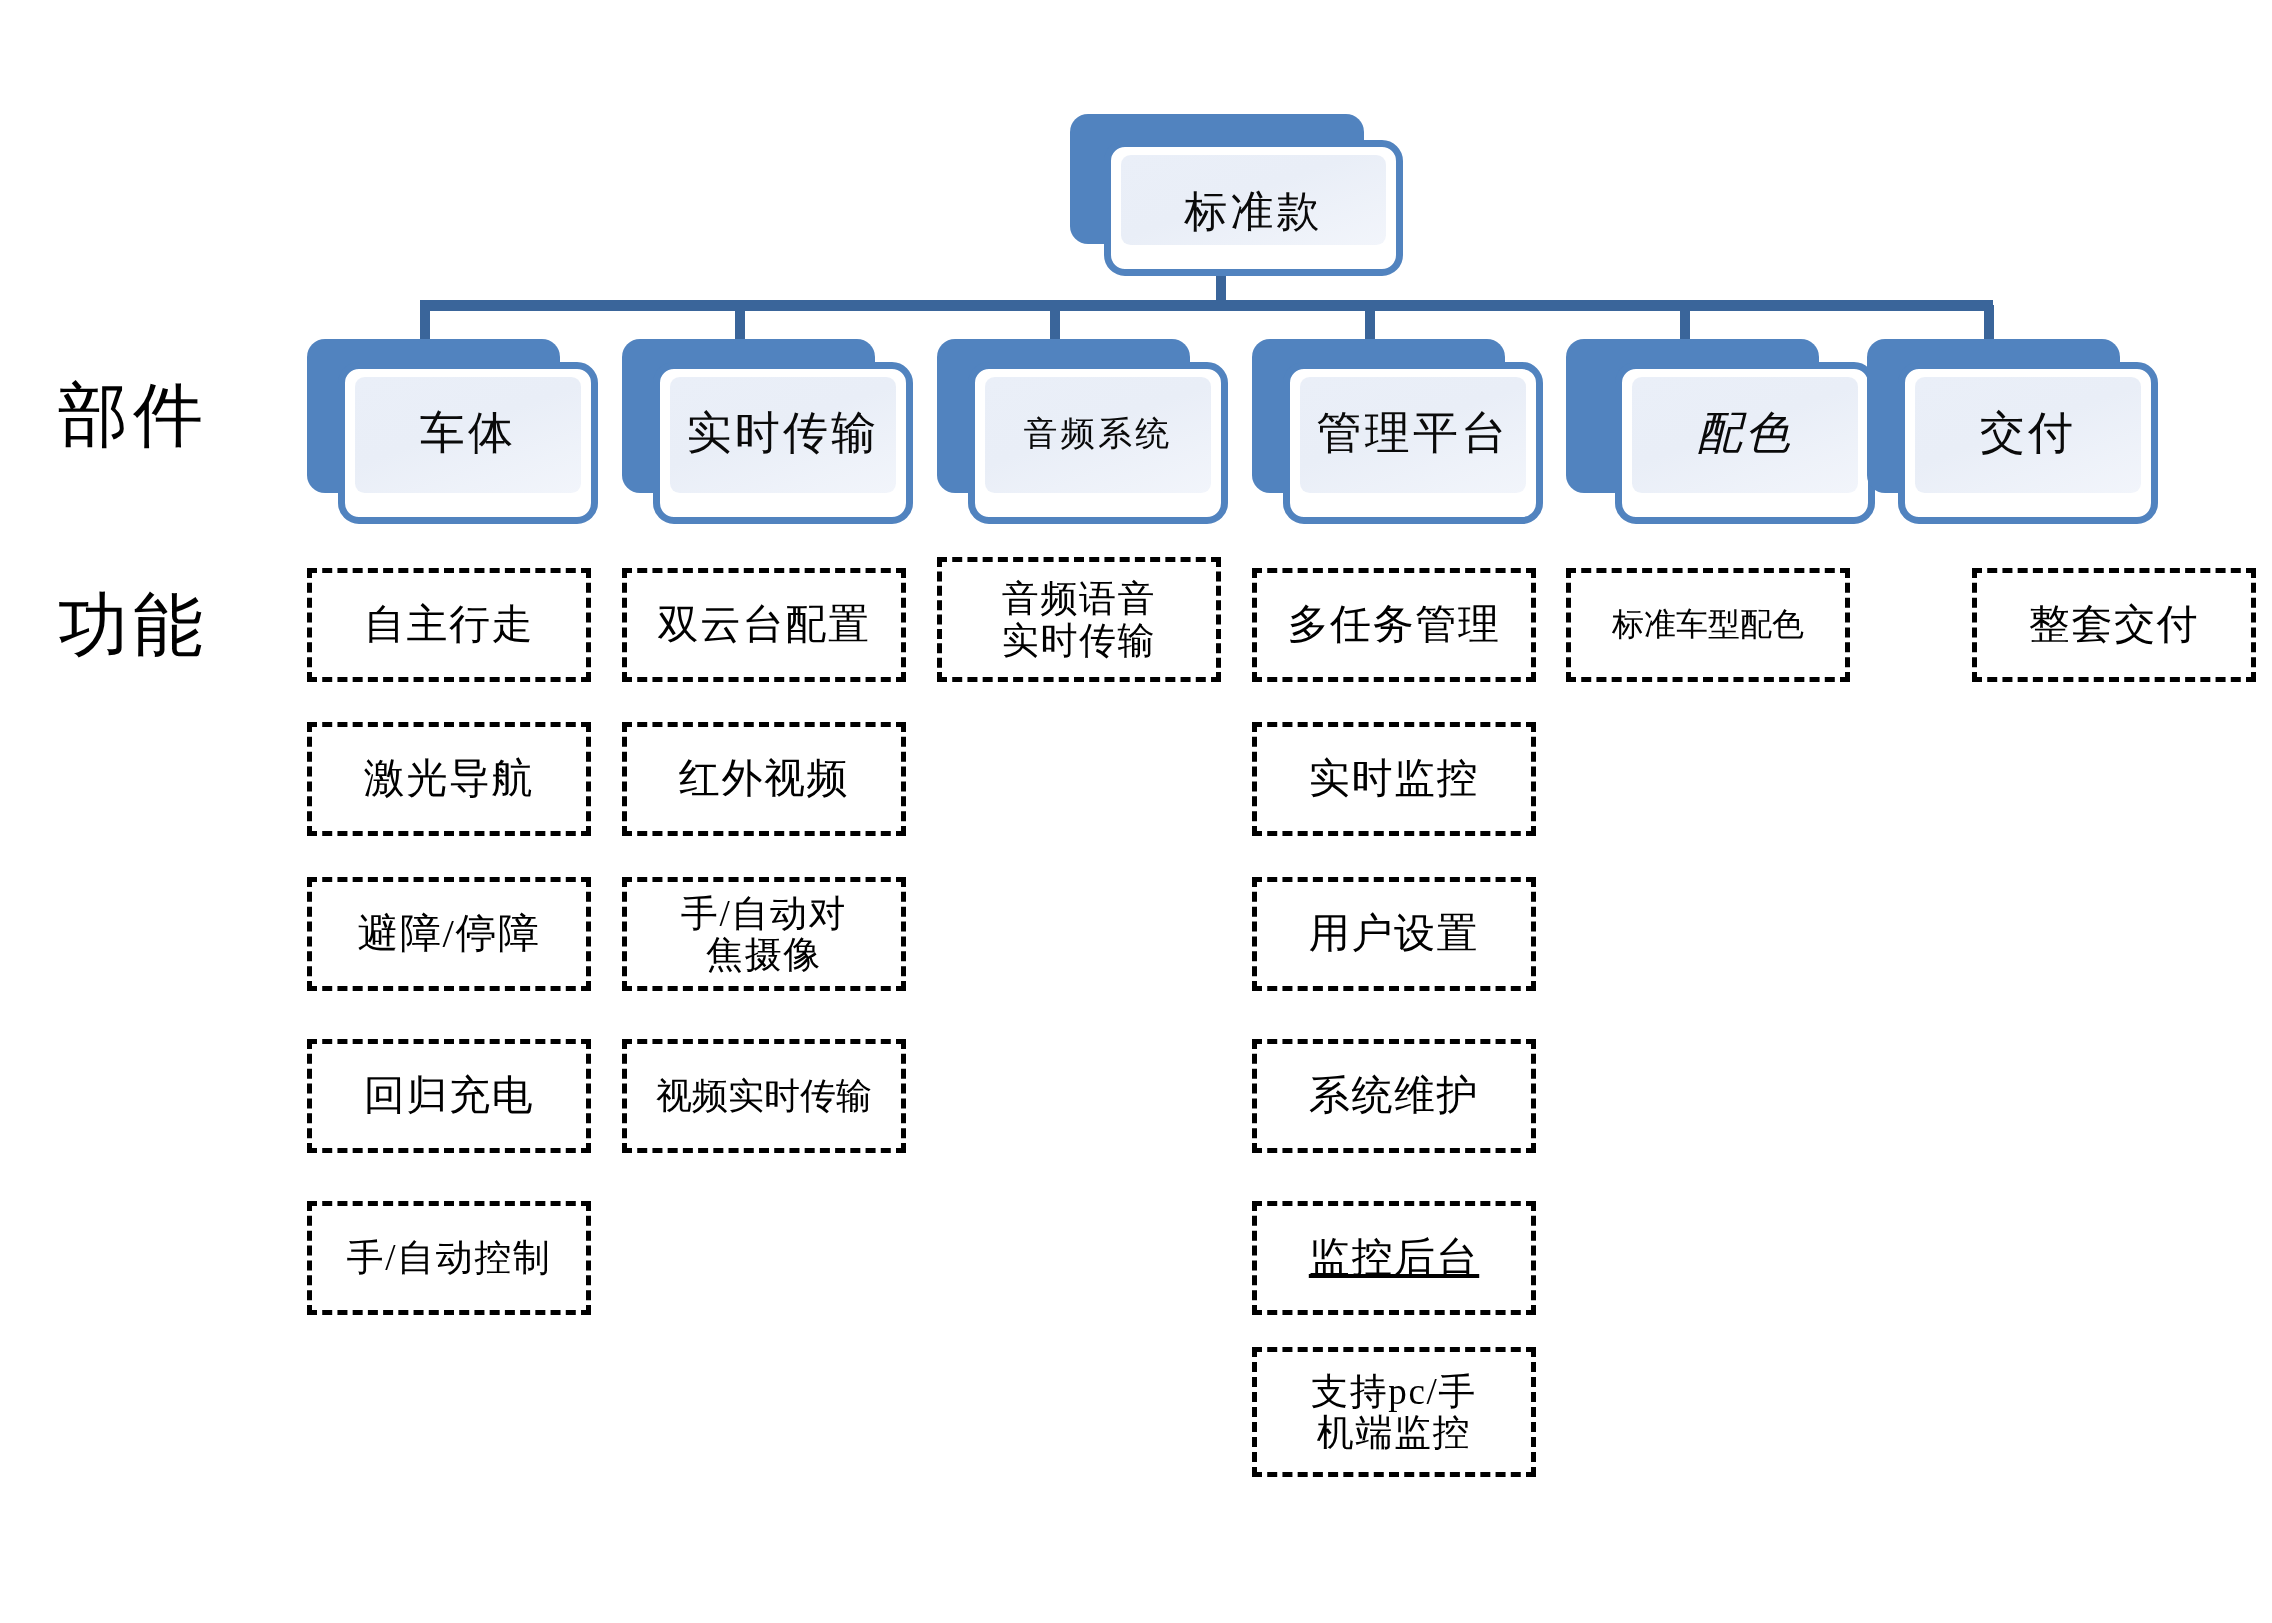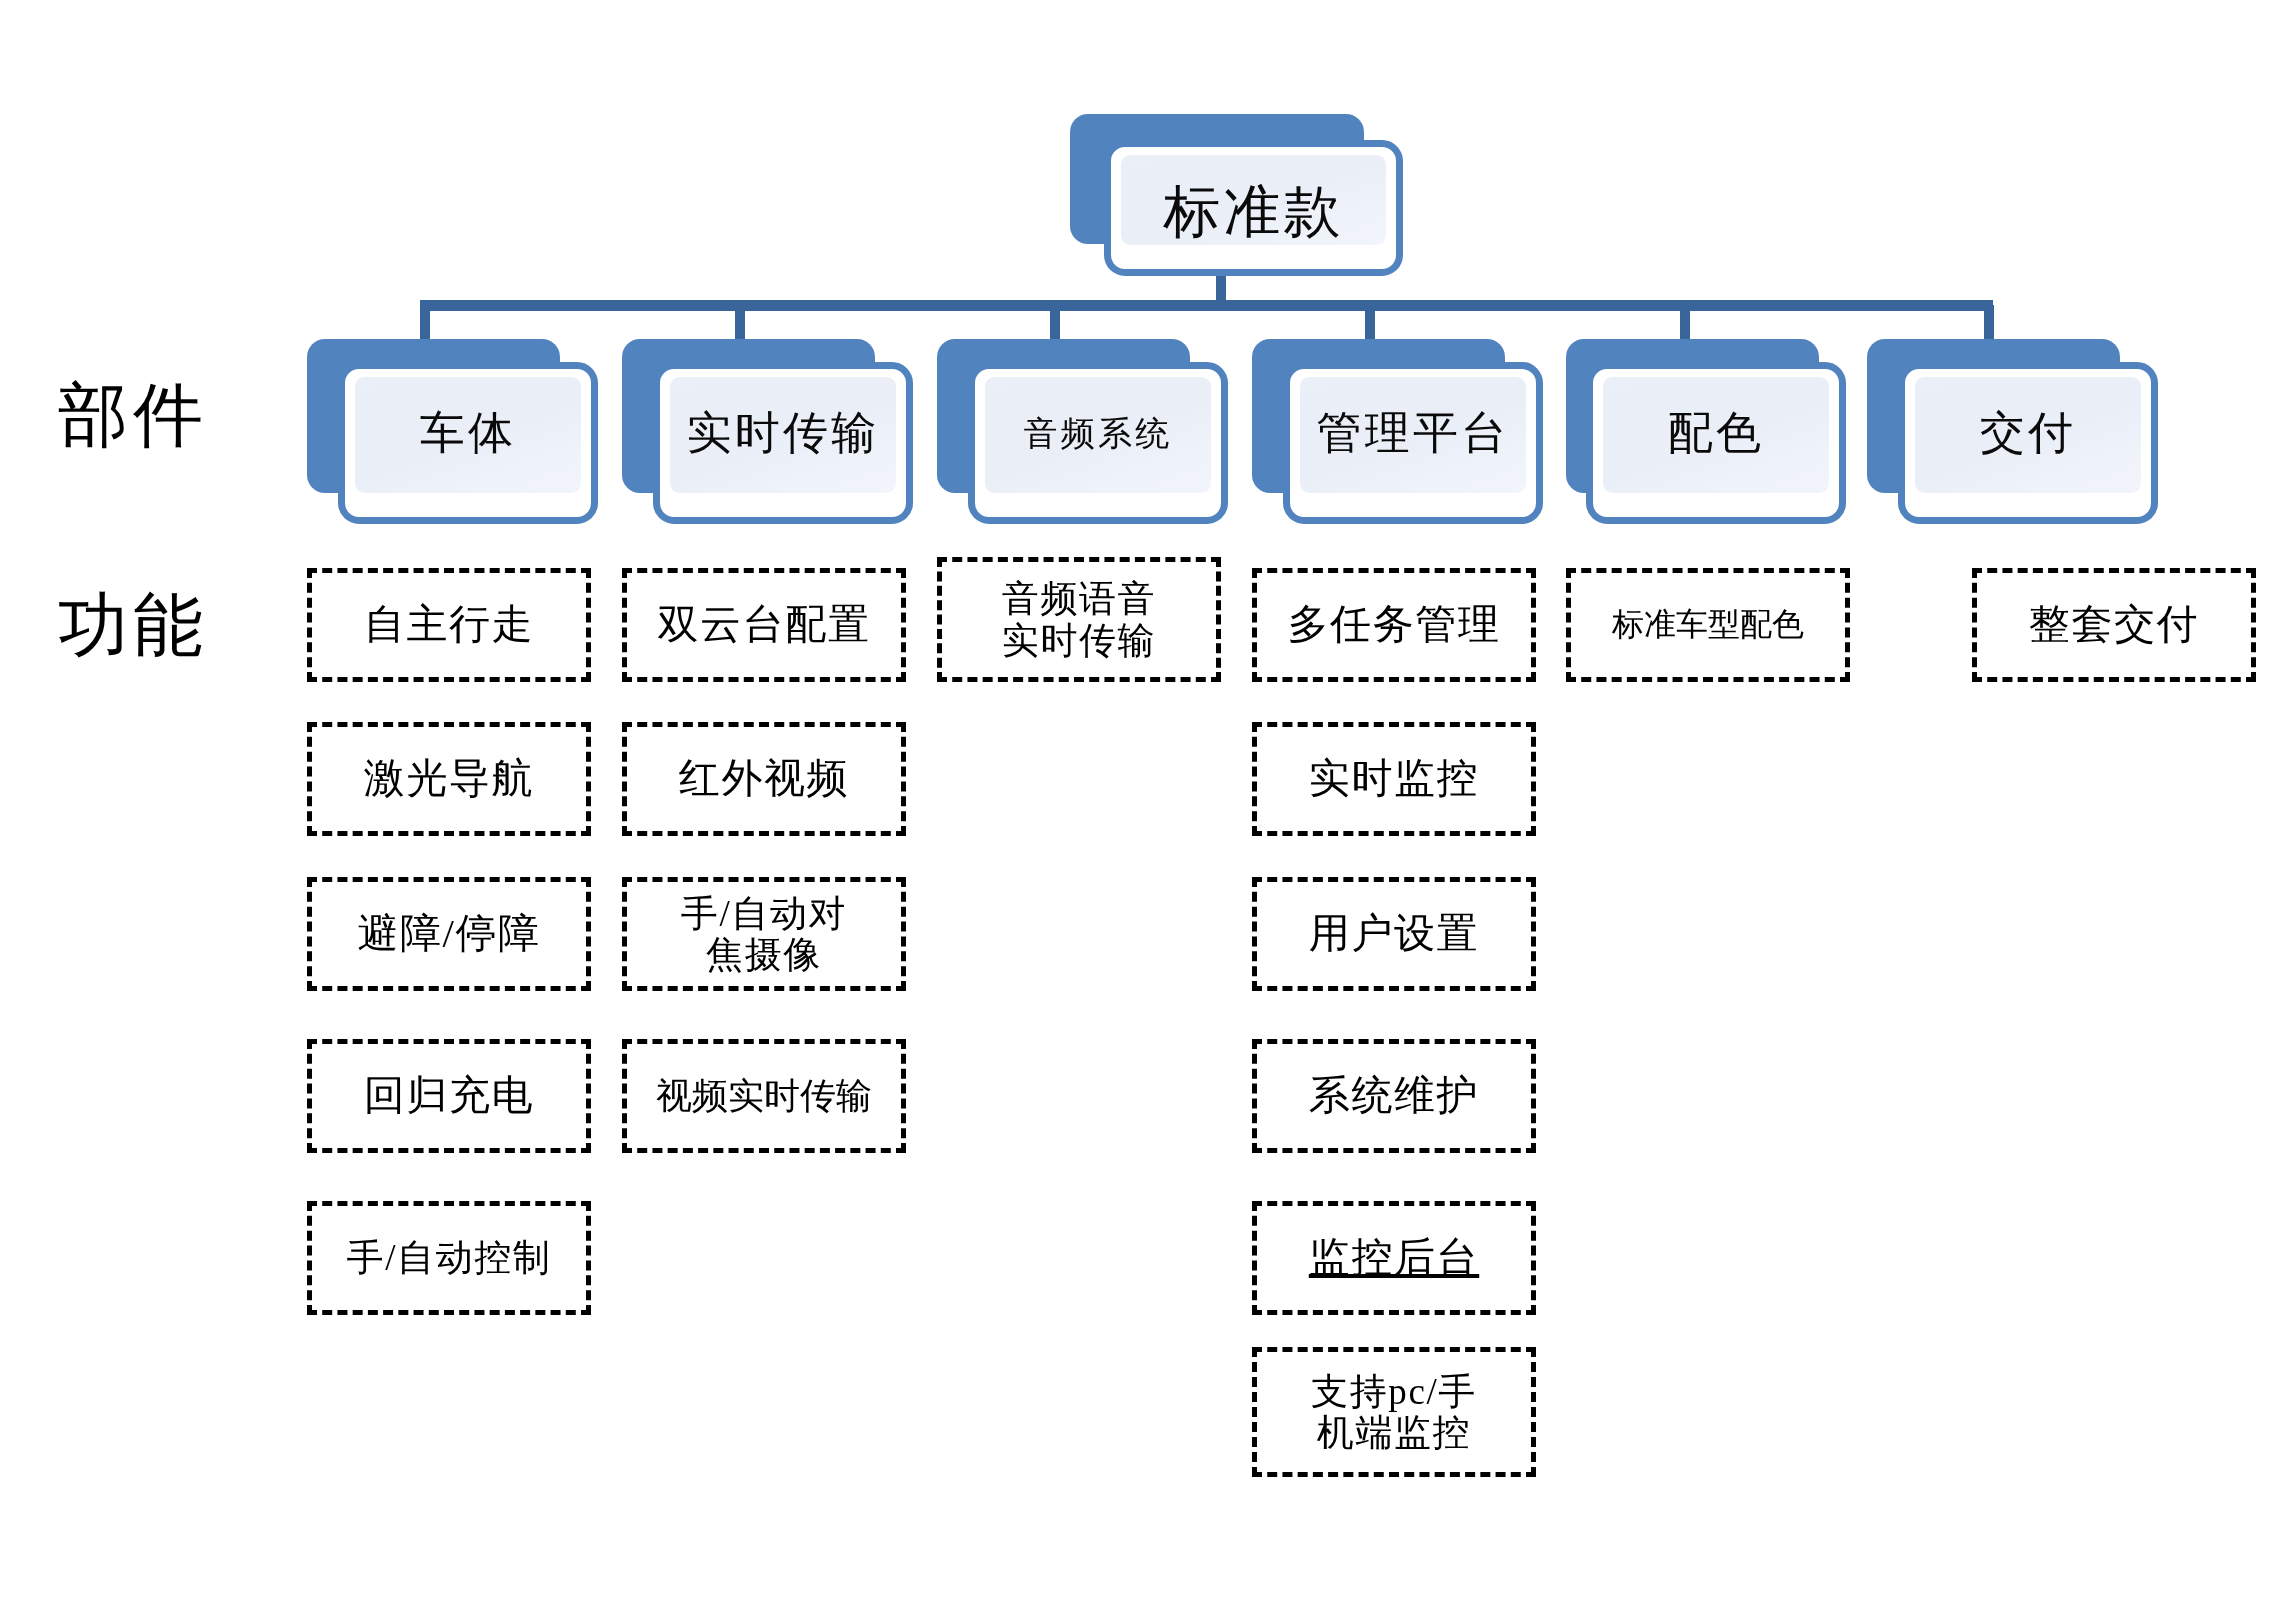--- a/index.html
+++ b/index.html
@@ -111,21 +111,21 @@
 <div id="canvas">
 
   <div class="row-label" style="left:58px; top:381px;">部件</div>
 
   <div class="row-label" style="left:58px; top:591px;">功能</div>
 
   <div class="node" style="left:1070px; top:114px; width:333px; height:162px;">
     <div class="shade" style="width:294px; height:130px;"></div>
     <div class="card" style="left:34px; top:26px; width:299px; height:136px;">
       <div class="inner"></div>
-      <div class="label" style="font-size:57px; padding-bottom:4px;margin-top:12px;">标准款</div>
+      <div class="label" style="font-size:43px; padding-bottom:4px;margin-top:12px;">标准款</div>
     </div>
   </div>
 
   <div class="conn" style="left:1216px; top:276px; width:9.7px; height:29px;"></div>
 
   <div class="conn" style="left:420px; top:300px; width:1573px; height:10.6px;"></div>
 
   <div class="conn" style="left:420px; top:305px; width:9.7px; height:45px;"></div>
   <div class="conn" style="left:735px; top:305px; width:9.7px; height:45px;"></div>
   <div class="conn" style="left:1050px; top:305px; width:9.7px; height:45px;"></div>
@@ -160,21 +160,21 @@
   <div class="node" style="left:1252px; top:339px; width:292px; height:187px;">
     <div class="shade" style="width:253px; height:154px;"></div>
     <div class="card" style="left:31px; top:23px; width:260px; height:162px;">
       <div class="inner"></div>
       <div class="label" style="font-size:45px; padding-bottom:18px;">管理平台</div>
     </div>
   </div>
 
   <div class="node" style="left:1566px; top:339px; width:292px; height:187px;">
     <div class="shade" style="width:253px; height:154px;"></div>
-    <div class="card" style="left:20px; top:23px; width:260px; height:162px;">
+    <div class="card" style="left:49px; top:23px; width:260px; height:162px;font-style:italic;">
       <div class="inner"></div>
       <div class="label" style="font-size:45px; padding-bottom:18px;">配色</div>
     </div>
   </div>
 
   <div class="node" style="left:1867px; top:339px; width:292px; height:187px;">
     <div class="shade" style="width:253px; height:154px;"></div>
     <div class="card" style="left:31px; top:23px; width:260px; height:162px;">
       <div class="inner"></div>
       <div class="label" style="font-size:45px; padding-bottom:18px;">交付</div>

